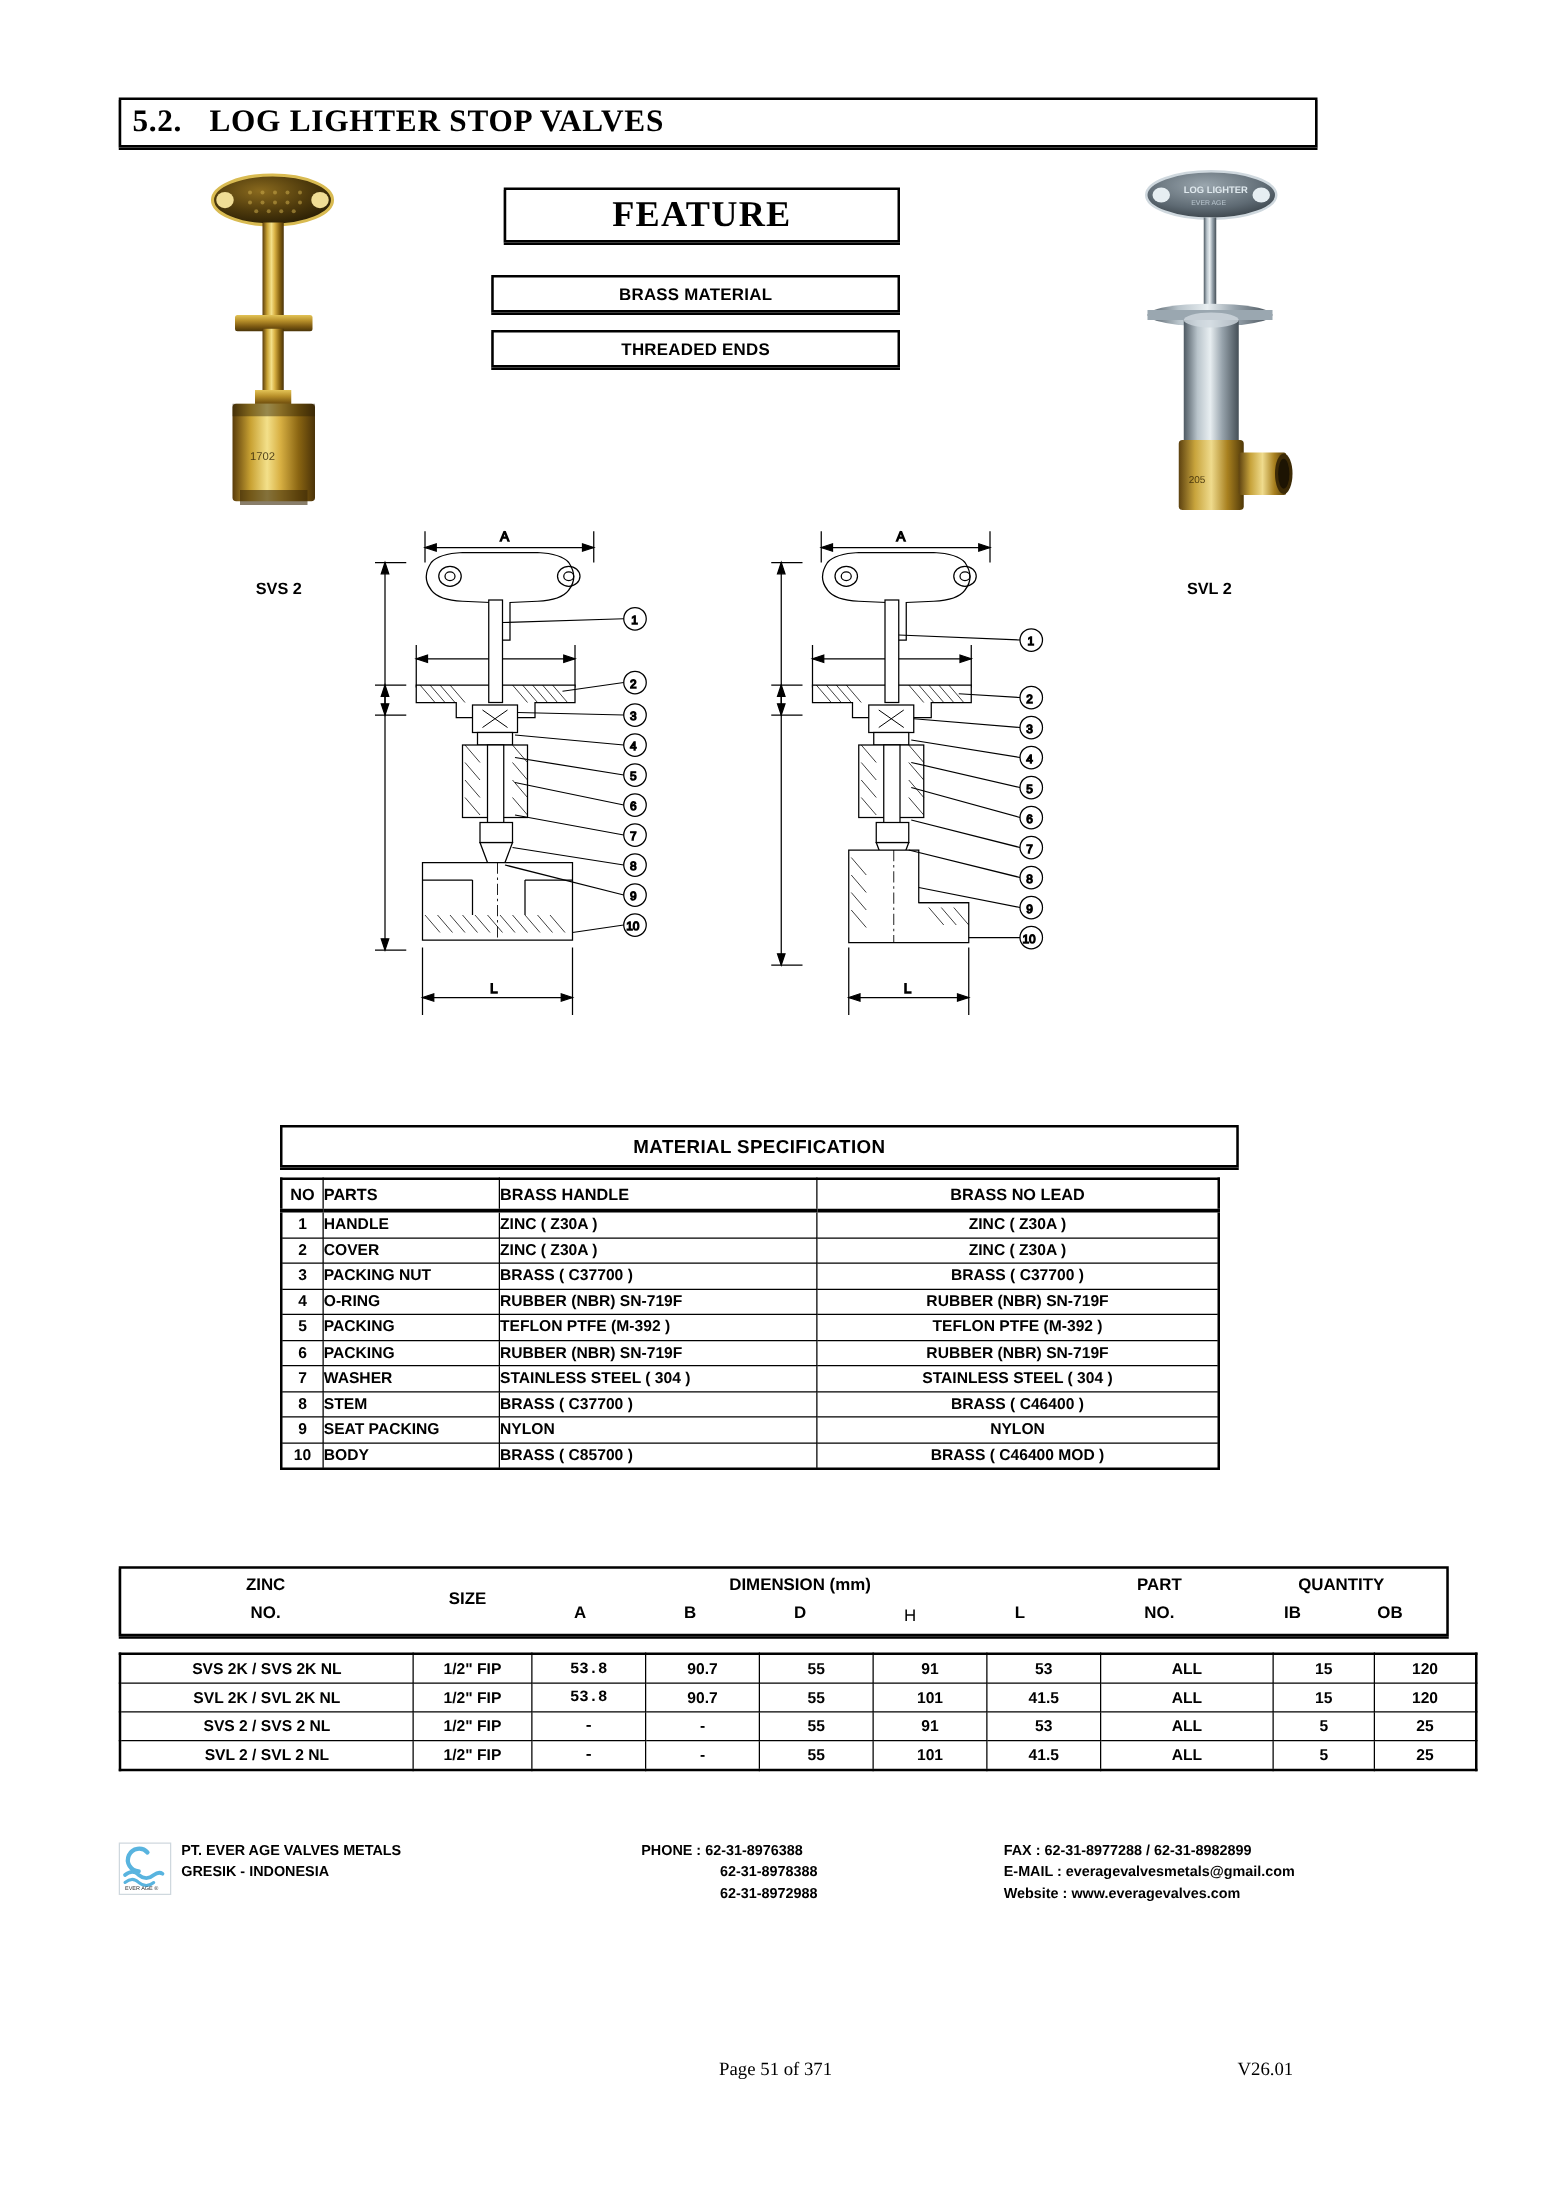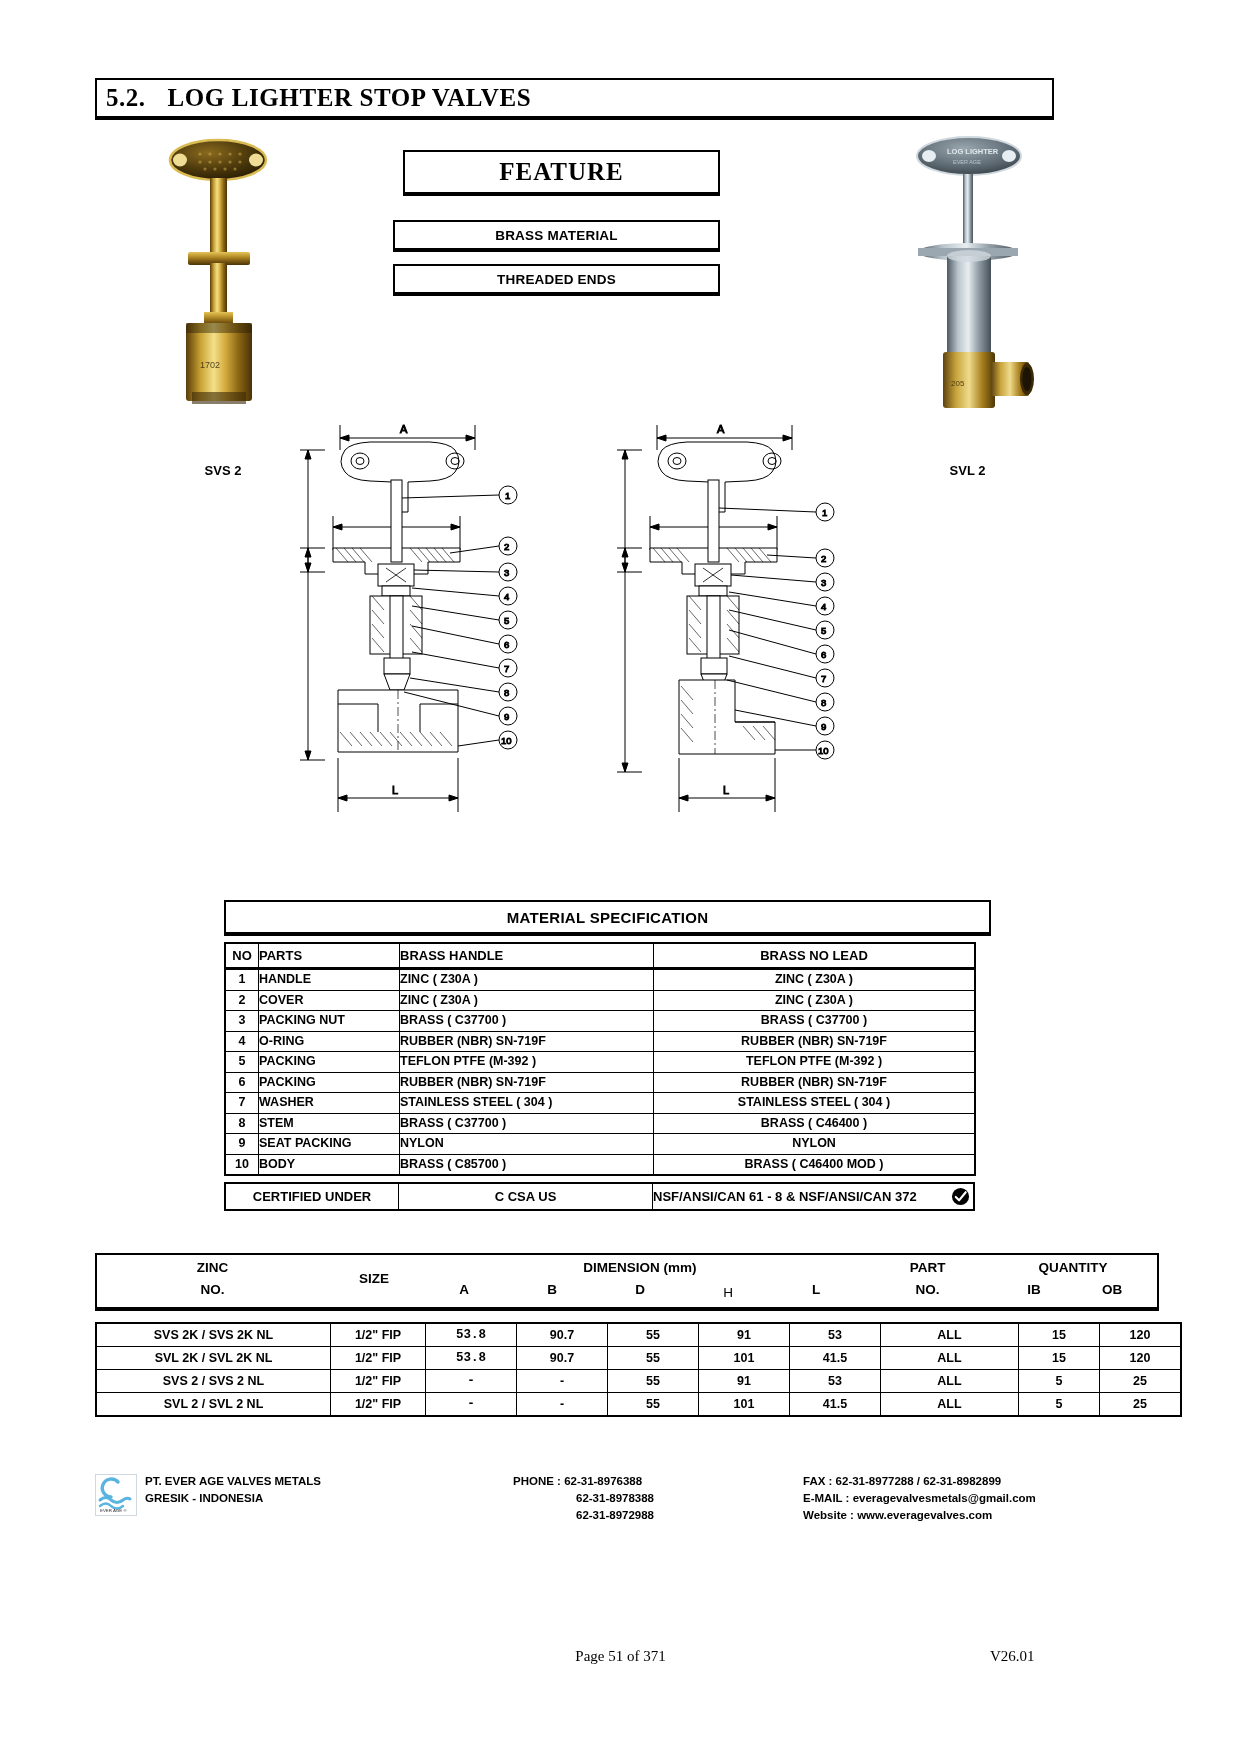--- a/index.html
+++ b/index.html
@@ -57,21 +57,21 @@
     display: flex;
     align-items: center;
     justify-content: center;
   }
   #feature-head {
     left: 403px; top: 150px; width: 313px; height: 40px;
   }
   #feature-head span {
     font-family: "Liberation Serif", serif;
     font-weight: bold;
-    font-size: 25px;
+    font-size: 29px;
     letter-spacing: 1px;
   }
   #feature-1 { left: 393px; top: 220px; width: 323px; height: 26px; }
   #feature-2 { left: 393px; top: 264px; width: 323px; height: 26px; }
   .feature-box.small span {
     font-size: 13.5px;
     font-weight: bold;
     letter-spacing: 0.2px;
   }
 
@@ -671,35 +671,20 @@
         </tr>
         <tr>
           <td class="c-no">10</td>
           <td class="c-part">BODY</td>
           <td class="c-reg">BRASS ( C85700 )</td>
           <td class="c-nolead">BRASS ( C46400 MOD )</td>
         </tr>
       </tbody>
   </table>
 
-  <table class="grid" id="certified-table">
-    <tbody>
-      <tr>
-        <td class="c-lbl">CERTIFIED UNDER</td>
-        <td class="c-mid">C CSA US</td>
-        <td class="c-right">
-          <span>NSF/ANSI/CAN 61 - 8 &amp; NSF/ANSI/CAN 372</span>
-          <svg class="nsf-mark" viewBox="0 0 20 20">
-            <circle cx="10" cy="10" r="9" fill="#000"></circle>
-            <path d="M5 10.5 L8.5 14 L15.5 5.5" stroke="#fff" stroke-width="2.2" fill="none" stroke-linecap="round" stroke-linejoin="round"></path>
-          </svg>
-        </td>
-      </tr>
-    </tbody>
-  </table>
 
   <div id="dim-head">
     <div class="cell" style="left:0px;  top:5px;  width:231px;">ZINC</div>
     <div class="cell" style="left:0px;  top:27px; width:231px;">NO.</div>
     <div class="cell" style="left:231px;top:16px; width:92px;">SIZE</div>
     <div class="cell" style="left:323px;top:5px;  width:440px;">DIMENSION (mm)</div>
     <div class="cell" style="left:323px;top:27px; width:88px;">A</div>
     <div class="cell" style="left:411px;top:27px; width:88px;">B</div>
     <div class="cell" style="left:499px;top:27px; width:88px;">D</div>
     <div class="cell" style="left:587px;top:30px; width:88px;font-weight:normal;">H</div>

